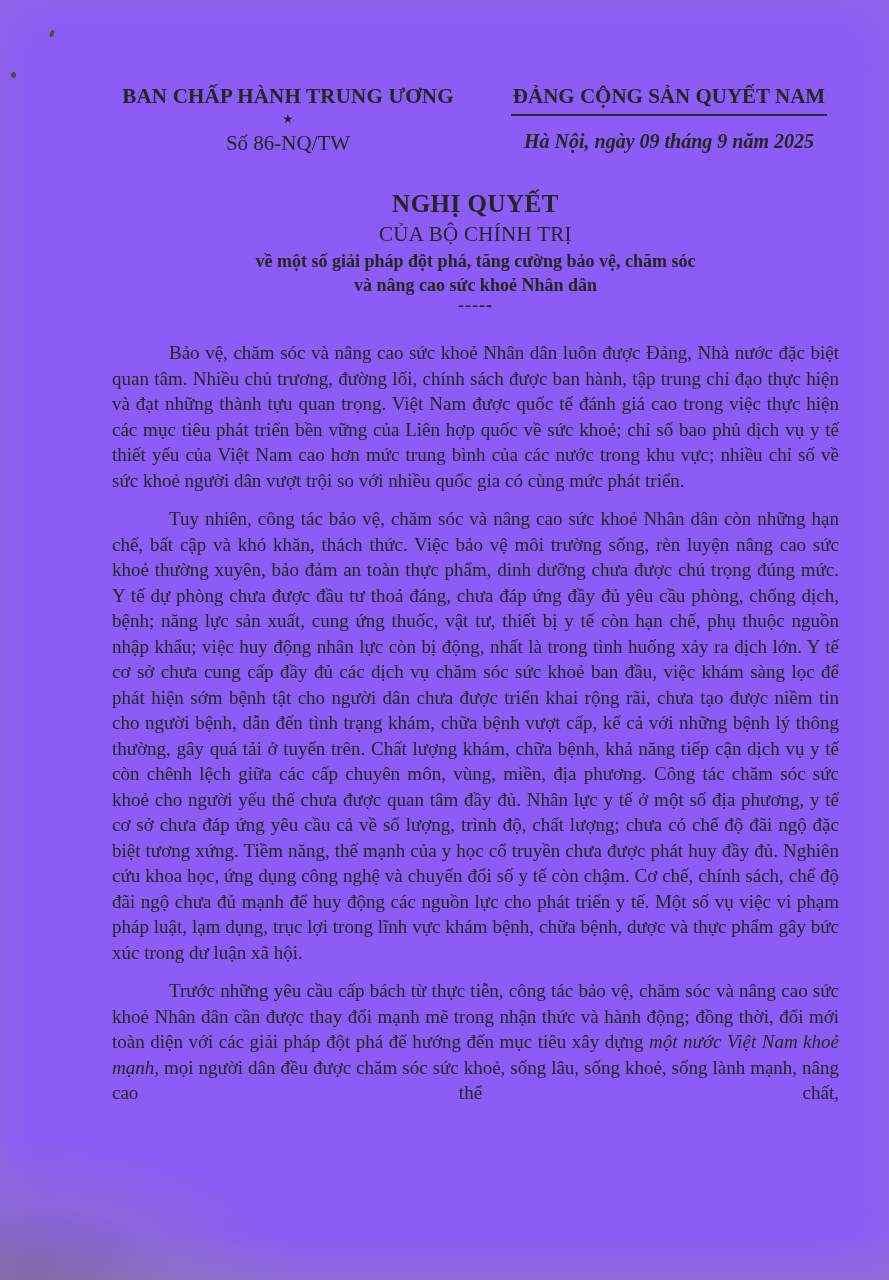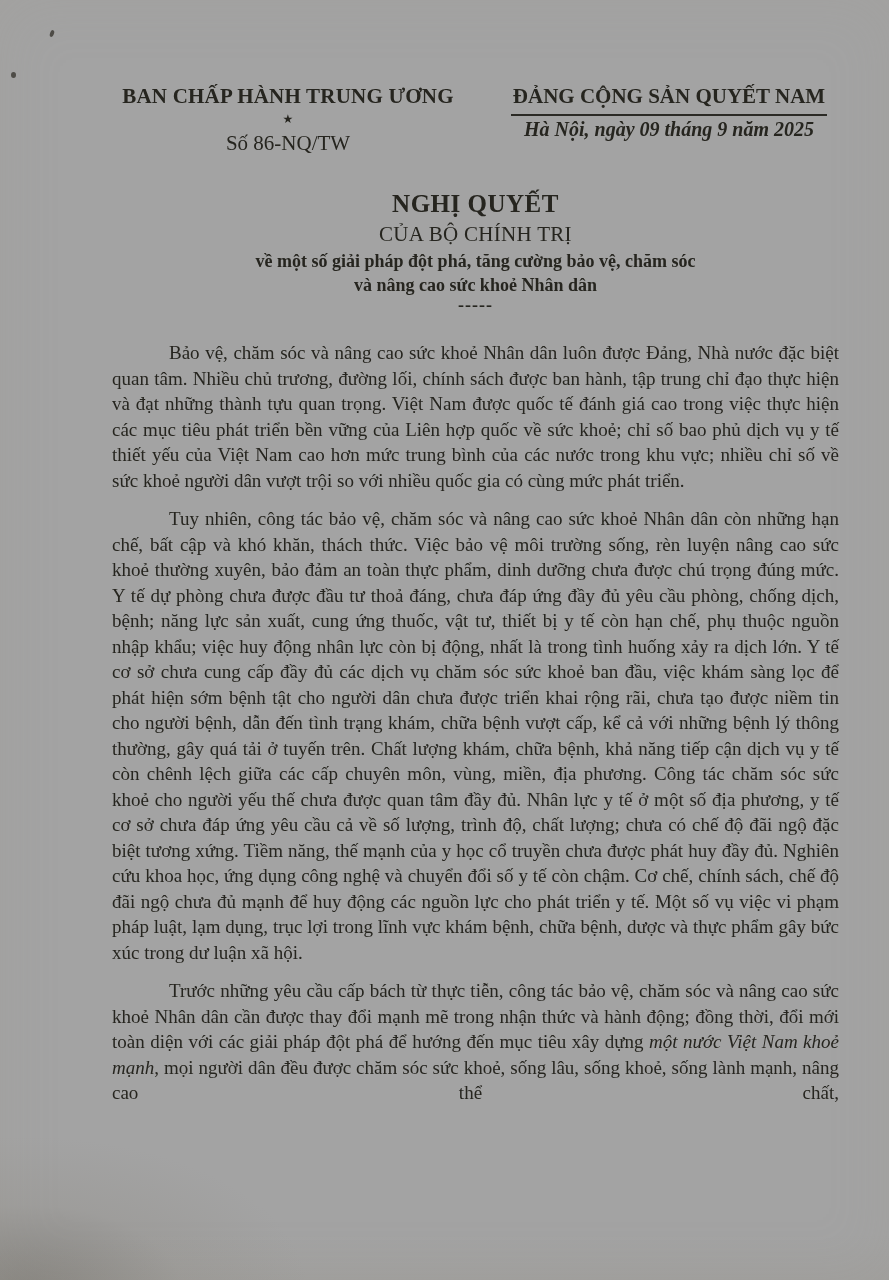--- a/index.html
+++ b/index.html
@@ -4,21 +4,21 @@
 <style>
   html, body {
     margin: 0;
     padding: 0;
     background: #e8e6e1;
   }
   .page {
     position: relative;
     width: 889px;
     height: 1280px;
-    background: #a3a3a3;
+    background: #8b5cf6;
     overflow: hidden;
     font-family: "Liberation Serif", "DejaVu Serif", serif;
     color: #26251f;
     box-shadow: inset 0 0 60px rgba(160,155,145,0.18);
   }
   .speck {
     position: absolute;
     background: #4e4c47;
     border-radius: 50%;
   }
@@ -83,21 +83,21 @@
   }
   .party-name .underlined {
     display: inline-block;
     padding: 0 2px 5px 2px;
     border-bottom: 2.5px solid #2b2a25;
   }
   .dateline {
     font-size: 20px;
     font-weight: bold;
     font-style: italic;
-    margin-top: 2px;
+    margin-top: 14px;
     white-space: nowrap;
   }
   .title-block {
     margin-top: 34px;
     text-align: center;
   }
   .title-main {
     font-size: 25px;
     font-weight: bold;
     letter-spacing: 0.5px;

